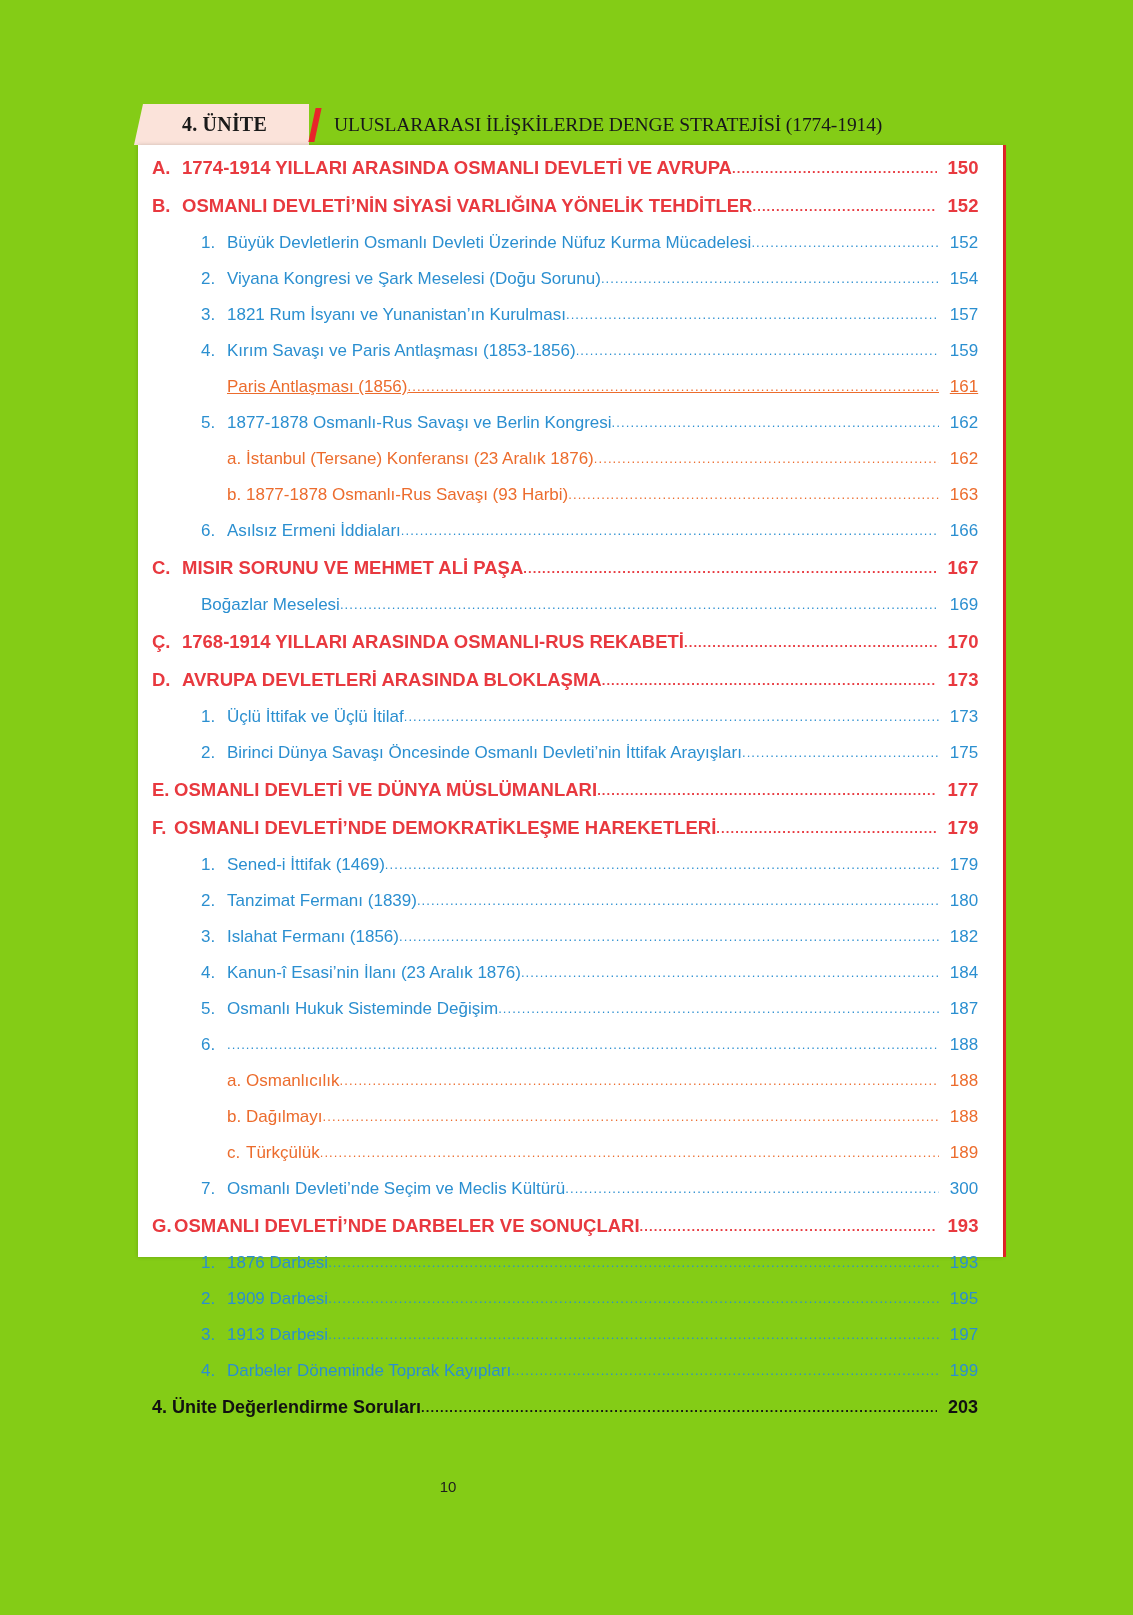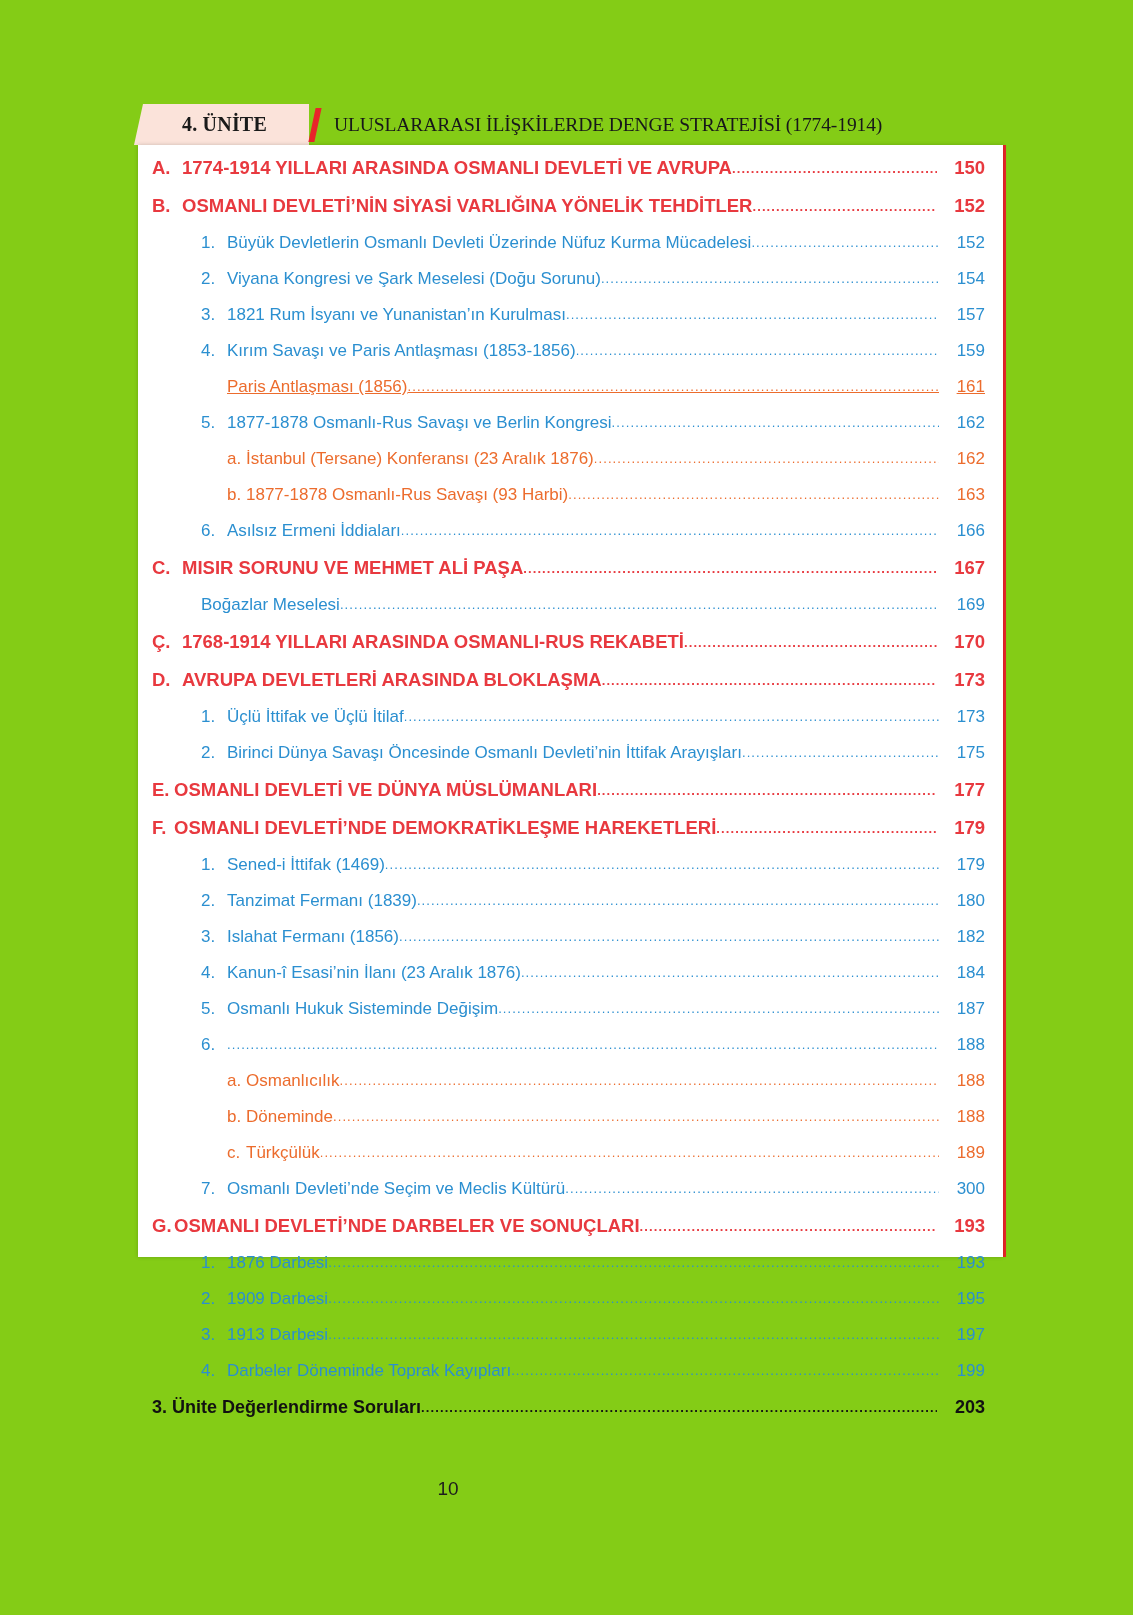--- a/index.html
+++ b/index.html
@@ -121,21 +121,21 @@
     overflow: hidden;
     min-width: 6px;
     font-size: 13px;
     letter-spacing: 1.1px;
     line-height: 1;
     position: relative;
     top: -1px;
   }
   .pg {
     flex: 0 0 auto;
-    text-align: right;
+    text-align: center;
     padding-left: 4px;
   }
 
   
   .lvlA {
     height: 38px;
     font-size: 18.5px;
     font-weight: bold;
     color: #e8393f;
     padding-left: 14px;
@@ -195,21 +195,21 @@
   }
   .lvlF .num { width: 0; }
   .lvlF .pg { font-size: 18px; font-weight: bold; min-width: 44px; }
 
   .page-number {
     position: absolute;
     left: 0;
     top: 1478px;
     width: 896px;
     text-align: center;
-    font-size: 19px;
+    font-size: 15px;
     color: #1d1d1d;
   }
 </style>
 </head>
 <body>
 
 <div class="page">
 
   <div class="unit-header">
     <div class="unit-tab"></div>
@@ -372,21 +372,21 @@
           <span class="pg">188</span>
         </div>
         <div class="toc-row lvl2">
           <span class="num">a.</span>
           <span class="ttl">Osmanlıcılık</span>
           <span class="dots">............................................................................................................................................................................................................................................................................................................</span>
           <span class="pg">188</span>
         </div>
         <div class="toc-row lvl2">
           <span class="num">b.</span>
-          <span class="ttl">Döneminde</span>
+          <span class="ttl">Dağılmayı</span>
           <span class="dots">............................................................................................................................................................................................................................................................................................................</span>
           <span class="pg">188</span>
         </div>
         <div class="toc-row lvl2">
           <span class="num">c.</span>
           <span class="ttl">Türkçülük</span>
           <span class="dots">............................................................................................................................................................................................................................................................................................................</span>
           <span class="pg">189</span>
         </div>
         <div class="toc-row lvl1">
@@ -420,21 +420,21 @@
           <span class="pg">197</span>
         </div>
         <div class="toc-row lvl1">
           <span class="num">4.</span>
           <span class="ttl">Darbeler Döneminde Toprak Kayıpları</span>
           <span class="dots">............................................................................................................................................................................................................................................................................................................</span>
           <span class="pg">199</span>
         </div>
         <div class="toc-row lvlF">
           <span class="num"></span>
-          <span class="ttl">3. Ünite Değerlendirme Soruları</span>
+          <span class="ttl">4. Ünite Değerlendirme Soruları</span>
           <span class="dots">............................................................................................................................................................................................................................................................................................................</span>
           <span class="pg">203</span>
         </div>
       </div>
   </div>
 
   <div class="page-number">10</div>
 </div>
 
 </body></html>

